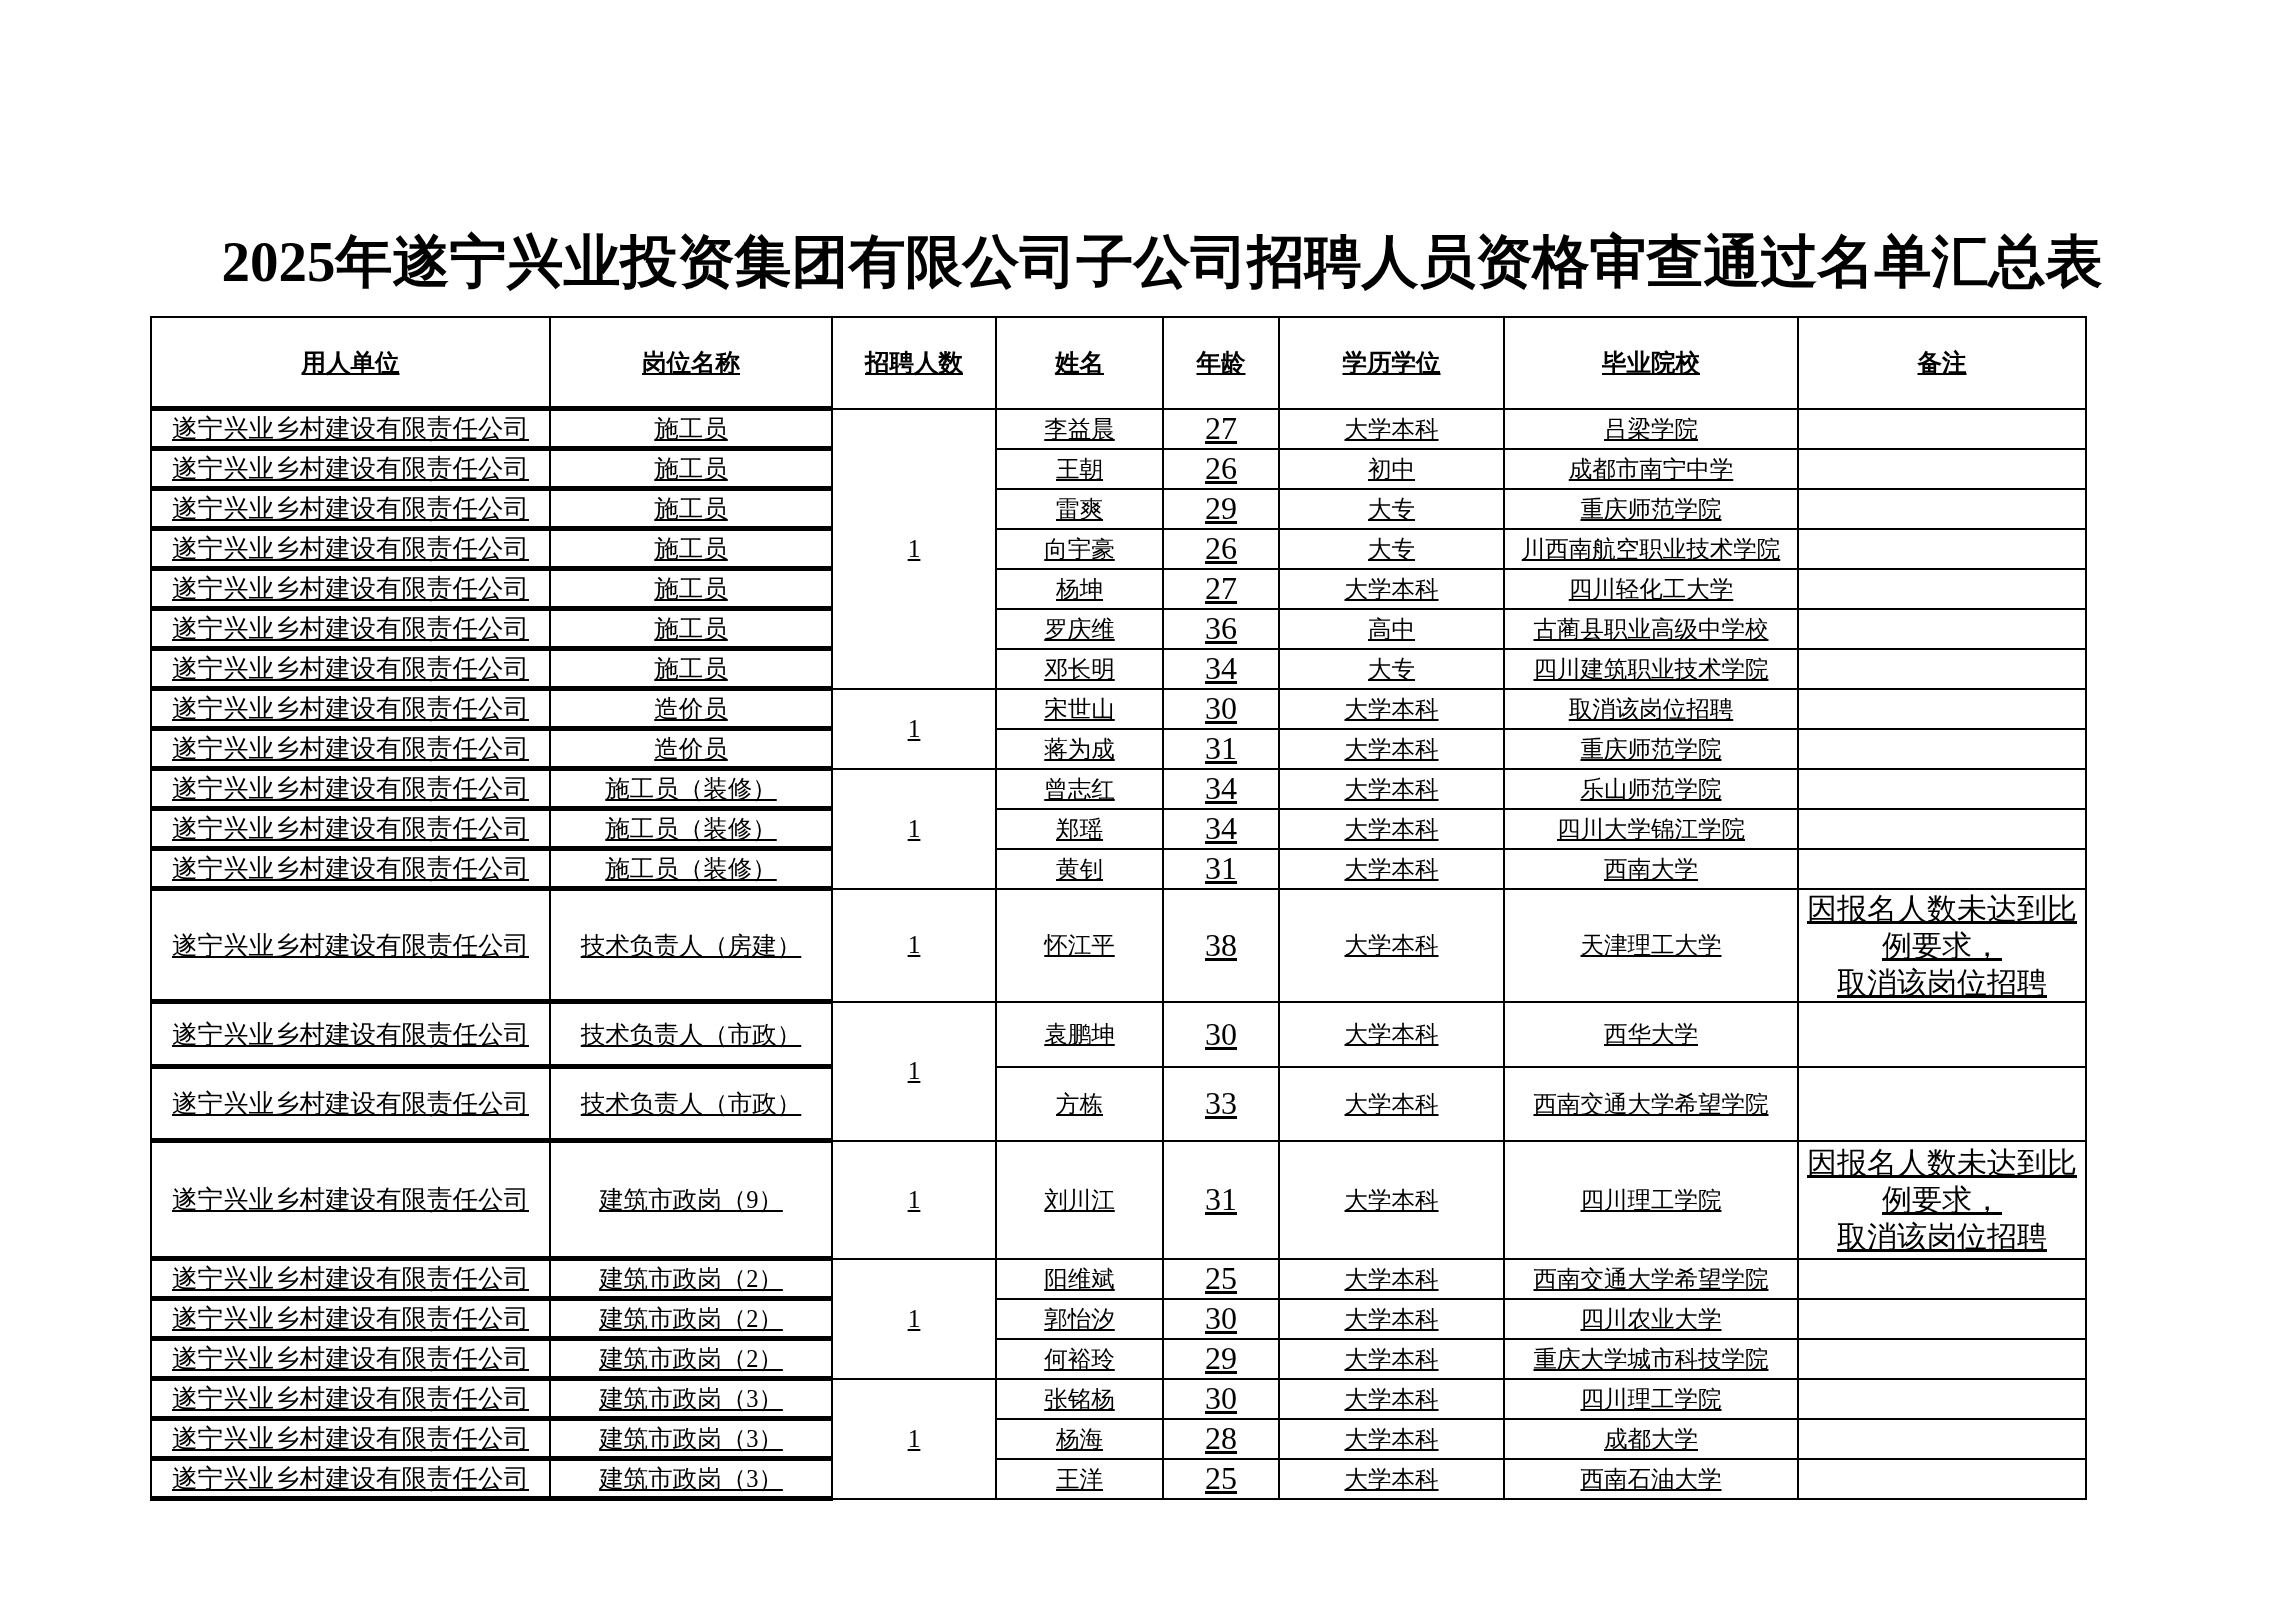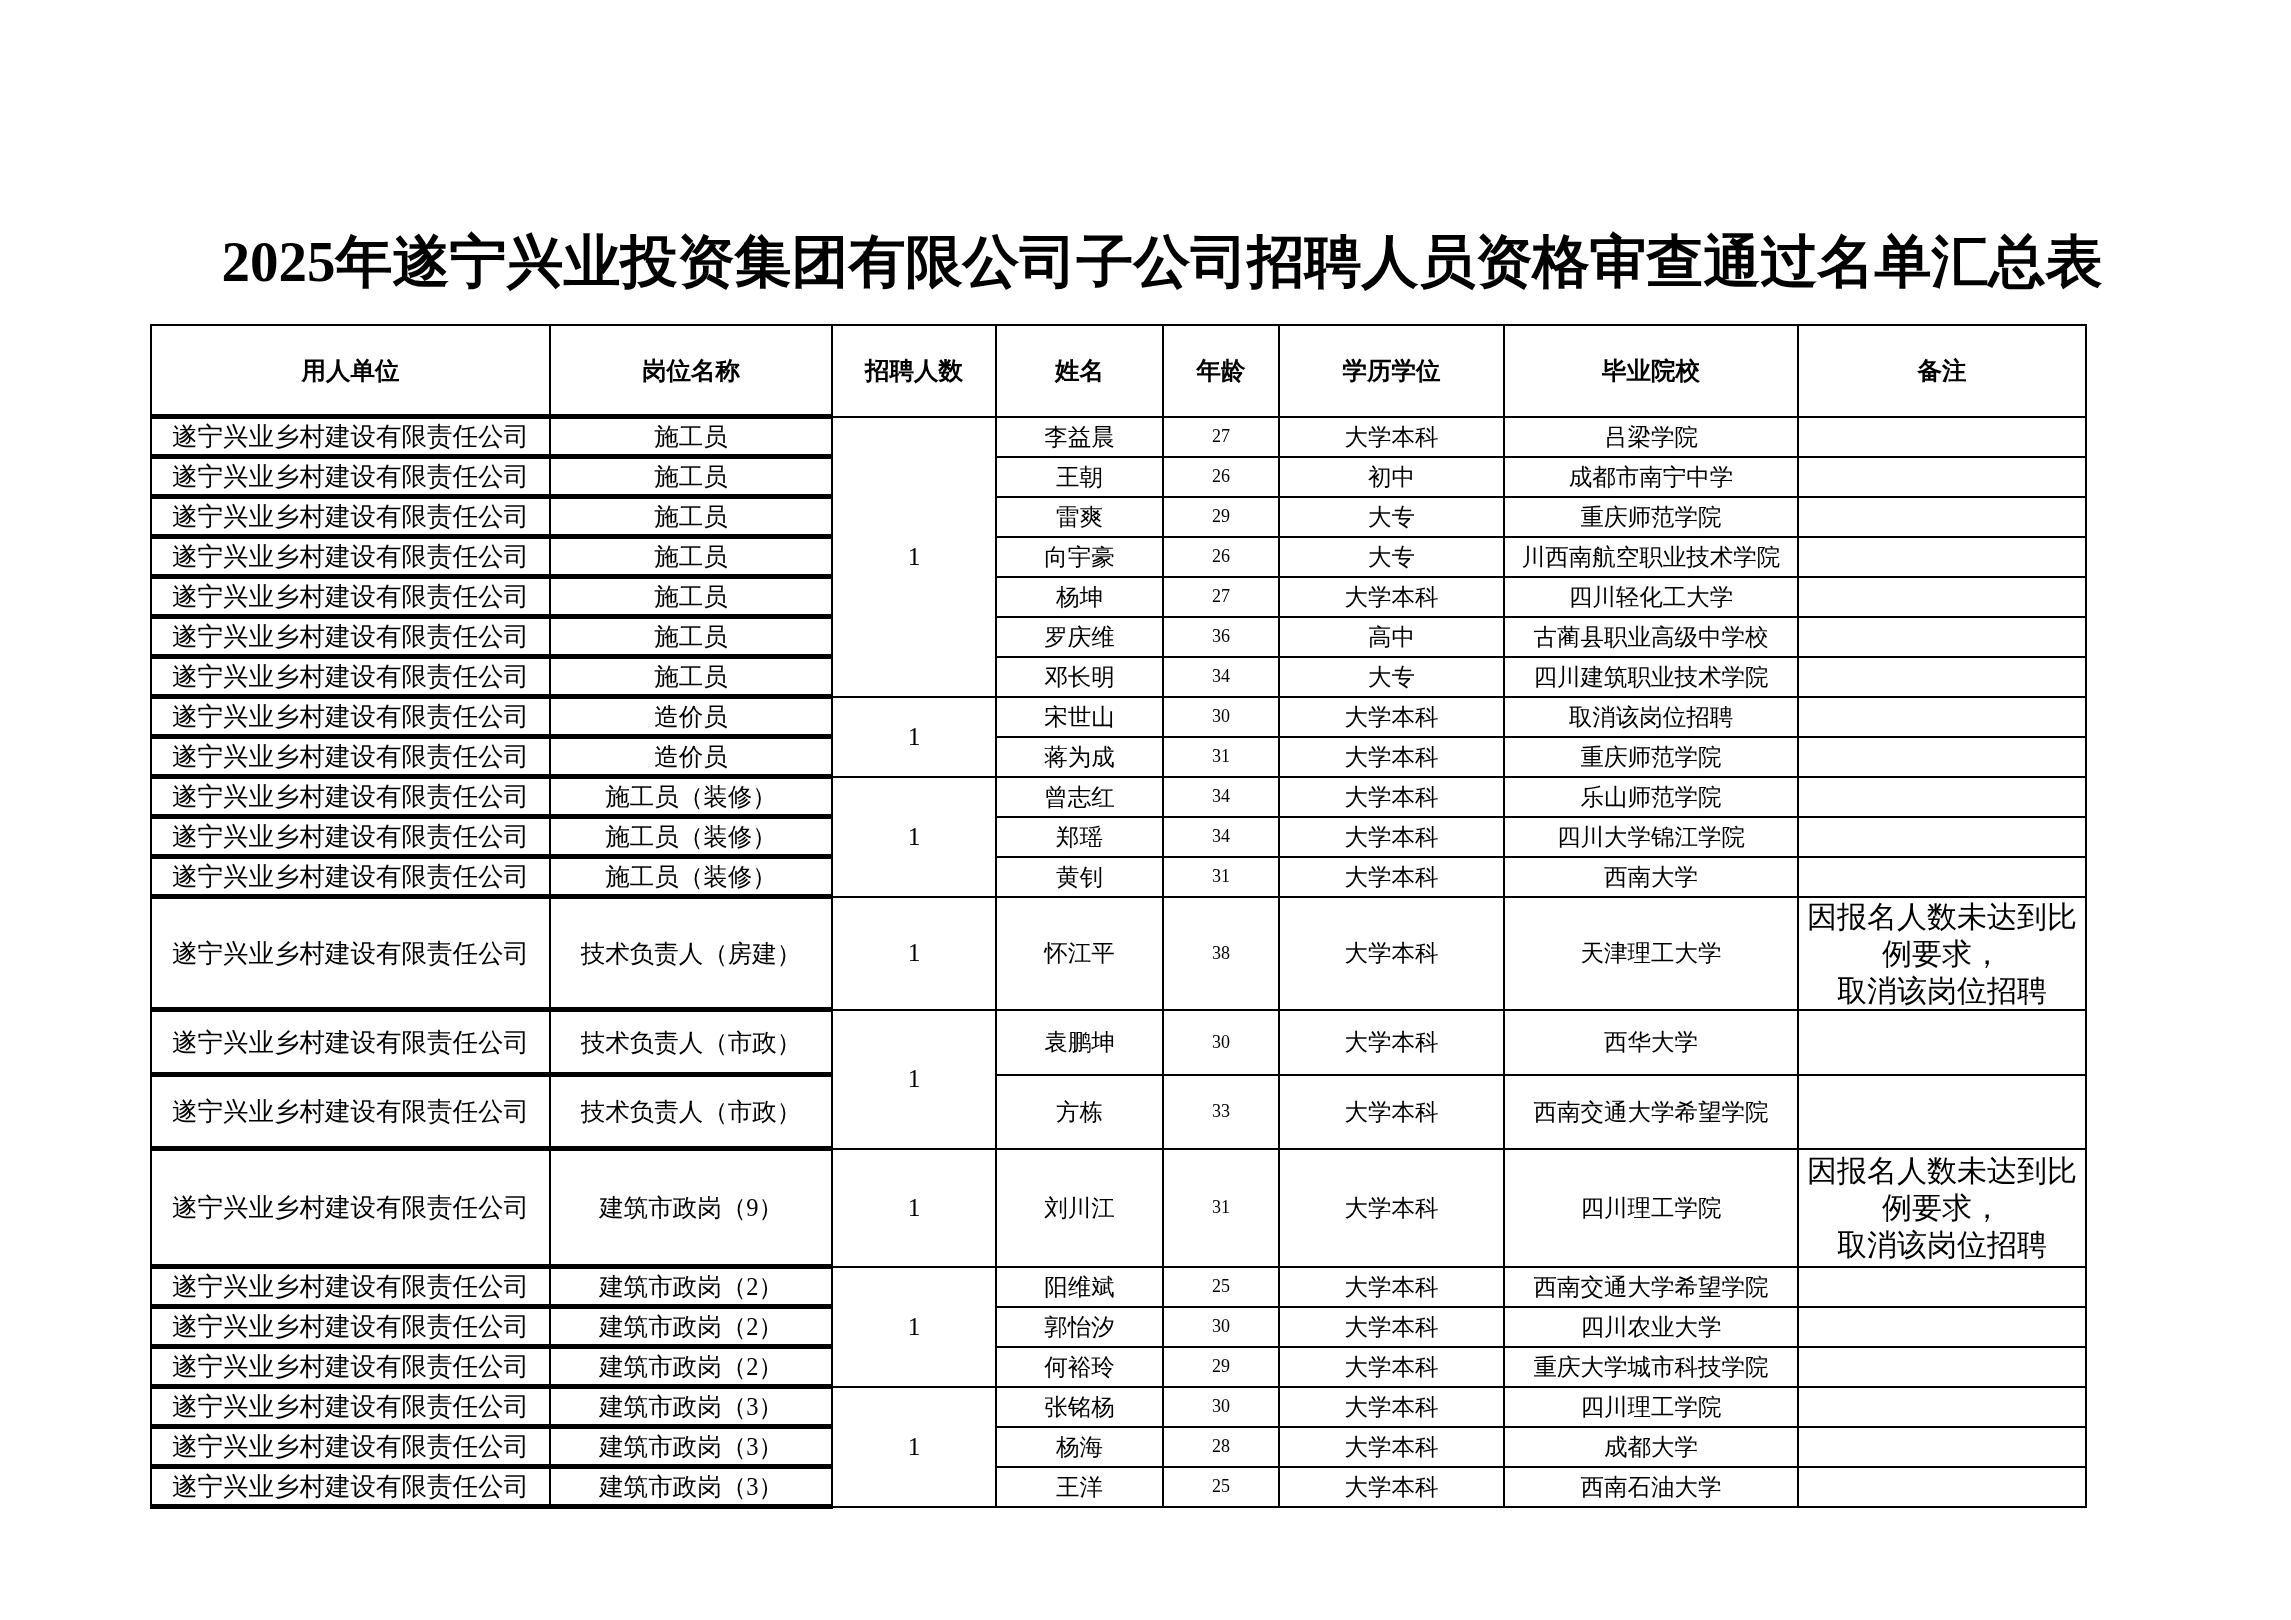--- a/index.html
+++ b/index.html
@@ -22,25 +22,26 @@
     margin: 16px;
     text-align: center;
     font-size: 57px;
     font-weight: bold;
     letter-spacing: 0px;
     white-space: nowrap;
   }
   table.roster {
     position: absolute;
     left: 150px;
-    top: 324px;
+    top: 316px;
     width: 1935px;
     border-collapse: collapse;
     table-layout: fixed;
     border: 2.9px solid #000;
+    text-decoration: underline;
   }
   .roster th, .roster td {
     border: 2.9px solid #000;
     text-align: center;
     vertical-align: middle;
     padding: 0 2.9px;
     font-size: 22.5px;
     white-space: nowrap;
     overflow: visible;
   }
@@ -60,21 +61,21 @@
     border-top-width: 5.9px;
     margin-left: 44px;
   }
   .roster td.c-cnt {
     font-size: 25.5px;
   }
   .roster td.c-name, .roster td.c-deg, .roster td.c-sch {
     font-size: 23.5px;
   }
   .roster td.c-age {
-    font-size: 18px;
+    font-size: 32px;
   }
   .roster td.c-rem {
     font-size: 30px;
     white-space: pre-line;
     line-height: 37px;
   }
 </style>
 </head>
 <body>
 

